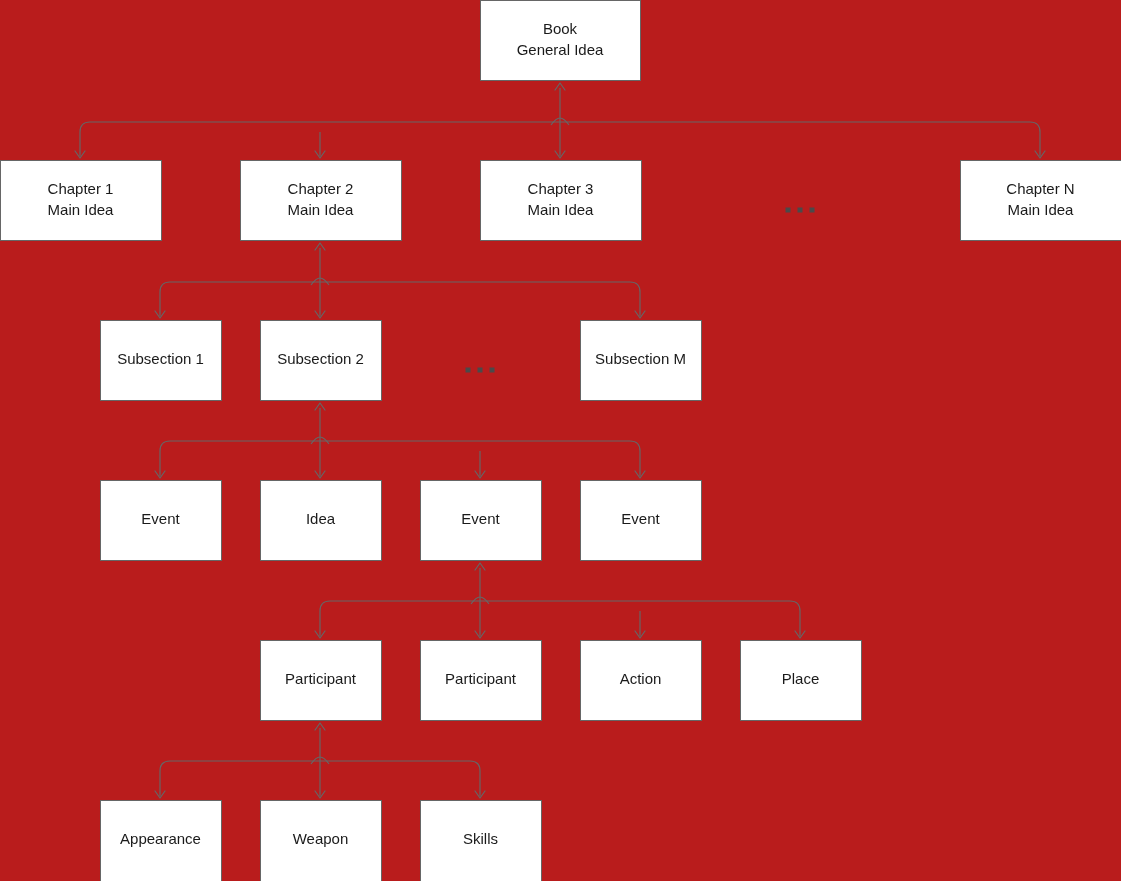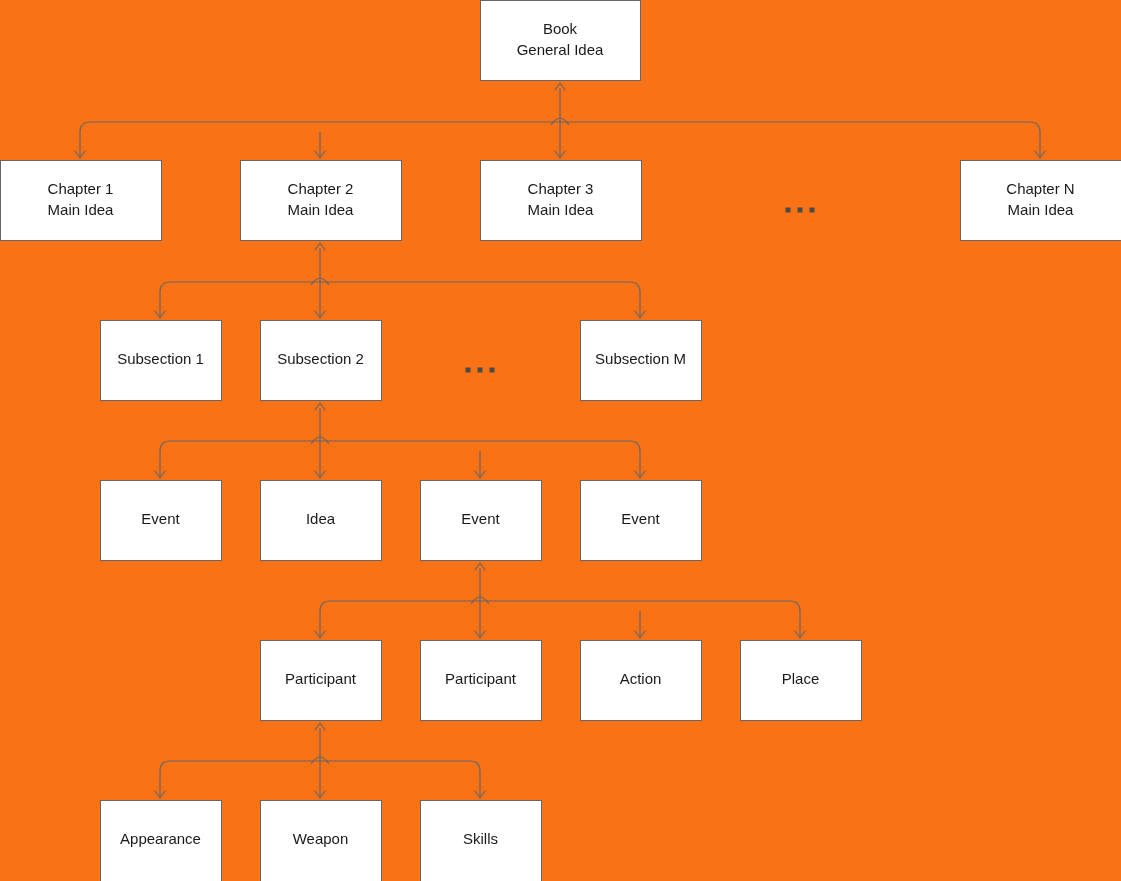--- a/index.html
+++ b/index.html
@@ -10,21 +10,21 @@
   body {
     width: 1121px;
     height: 881px;
     overflow: hidden;
     font-family: "Liberation Sans", sans-serif;
   }
   #diagram-root {
     position: relative;
     width: 1121px;
     height: 881px;
-    background: #f97316;
+    background: #b91c1c;
   }
   svg.diagram-canvas {
     position: absolute;
     top: 0;
     left: 0;
     width: 1121px;
     height: 881px;
     display: block;
   }
   .node-box {

